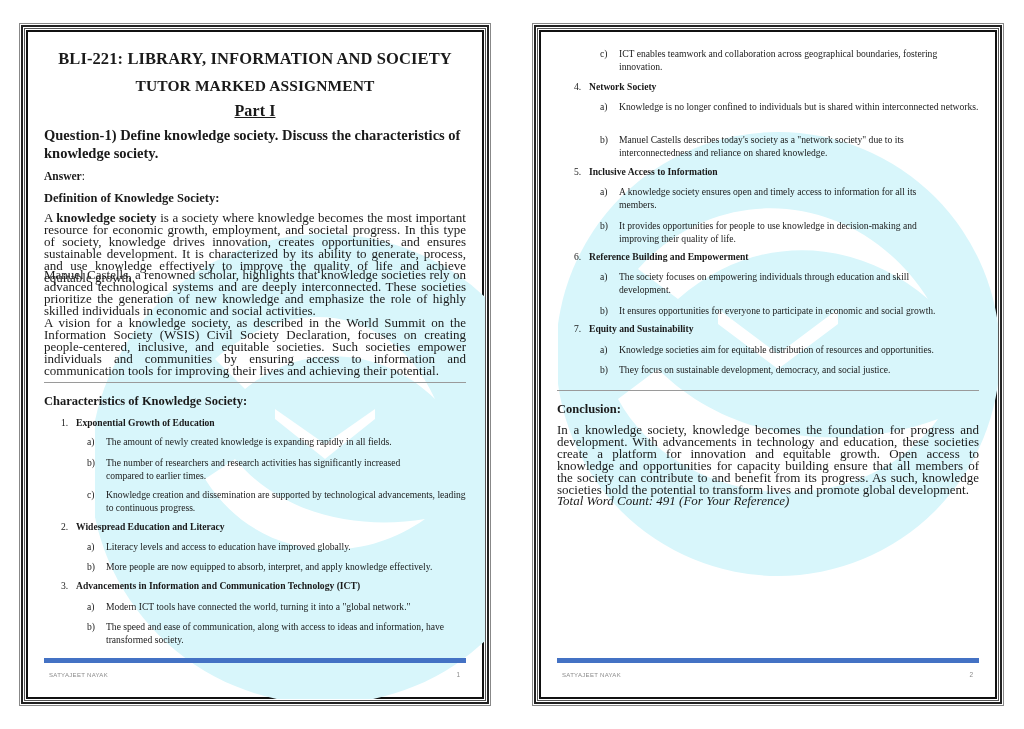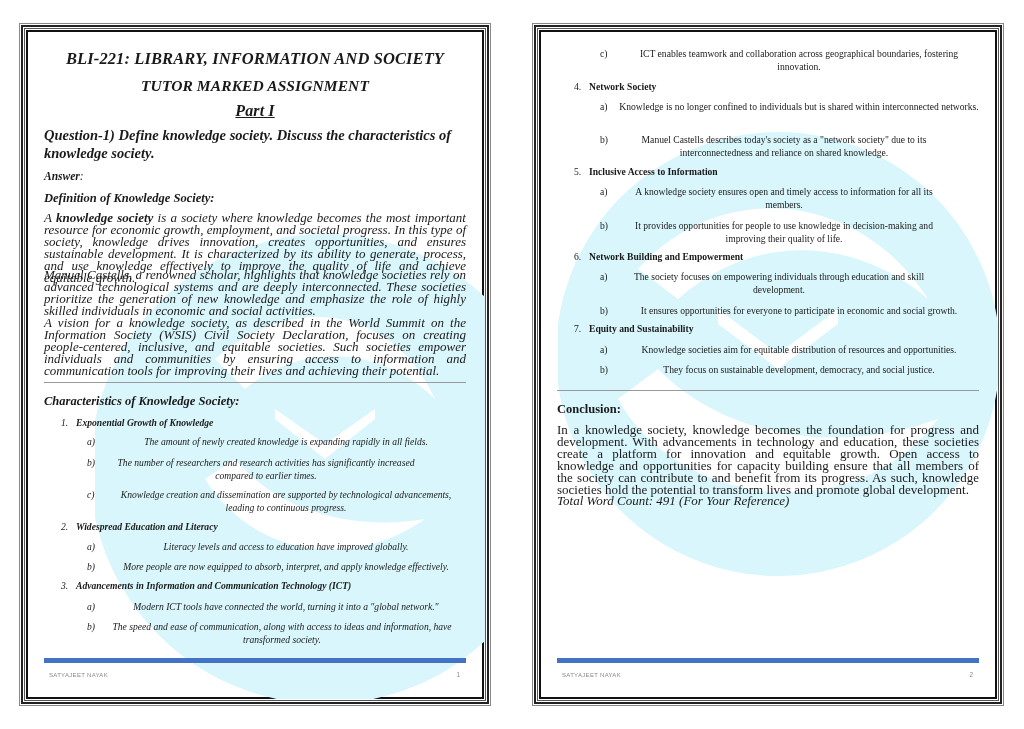--- a/index.html
+++ b/index.html
@@ -25,57 +25,57 @@
   .t3 { position: absolute; top: 73px; left: 0; right: 0; font-size: 16px; text-decoration: underline; }
   .q { position: absolute; top: 97px; left: 0; right: 0; font-weight: bold; font-size: 14.5px; line-height: 18px; }
   .ans { position: absolute; top: 141px; font-weight: bold; font-size: 11.5px; }
   .h2 { font-weight: bold; font-size: 12.5px; }
   .para { font-size: 13px; line-height: 12px; text-align: justify; text-align-last: left; }
   .hr { height: 1px; background: #9a9a9a; position: absolute; left: 0; right: 0; }
   .li-num { position: absolute; font-size: 9.6px; line-height: 12px; }
   .li-head { font-weight: bold; }
   .sub { position: absolute; left: 43px; right: 0; font-size: 9.6px; line-height: 13px; }
   .sub .lbl { position: absolute; left: 0; }
-  .sub .txt { display: block; margin-left: 19px; text-align: center; }
+  .sub .txt { display: block; margin-left: 19px; }
   .footer-bar { position: absolute; left: 19px; right: 19px; height: 5px; background: #4472c4; top: 629px; z-index: 1; }
   .footer-name { position: absolute; left: 24px; top: 643px; font-family: "Liberation Sans", "DejaVu Sans", sans-serif; font-size: 6px; color: #8a8a8a; letter-spacing: 0.3px; z-index: 1; }
   .footer-num { position: absolute; right: 25px; top: 642px; font-family: "Liberation Sans", "DejaVu Sans", sans-serif; font-size: 6.5px; color: #8a8a8a; z-index: 1; }
   .abs { position: absolute; }
   .italic { font-style: italic; }
 </style>
 </head>
 <body>
 
 <div class="page p1">
   <div class="inner"></div>
   <svg class="wm" style="left:70px; top:200px;" width="390" height="470" viewBox="0 0 390 470">
     <circle cx="230" cy="240" r="235" fill="#d8f6fb"></circle>
     <path d="M120 130 C 200 60, 300 80, 340 170 C 290 120, 210 110, 150 160 Z" fill="#ffffff"></path>
     <path d="M110 250 C 160 330, 260 340, 330 290 C 270 300, 190 290, 140 230 Z" fill="#ffffff"></path>
     <path d="M180 180 L 230 215 L 280 180 L 280 190 L 230 230 L 180 190 Z" fill="#ffffff"></path>
   </svg>
 
-  <div class="content" style="top:0; bottom:4px;font-style:italic;">
+  <div class="content" style="top:0; bottom:4px;">
     <div class="title t1">BLI-221: LIBRARY, INFORMATION AND SOCIETY</div>
     <div class="title t3">Part I</div>
     <div class="title t2">TUTOR MARKED ASSIGNMENT</div>
     <div class="q">Question-1) Define knowledge society. Discuss the characteristics of knowledge society.</div>
     <div class="ans"><span>Answer</span><span style="font-weight:normal">:</span></div>
 
     <div class="abs h2" style="top:162px;">Definition of Knowledge Society:</div>
     <div class="abs para" style="top:183px; left:0; right:0;"><span>A </span><b>knowledge society</b><span> is a society where knowledge becomes the most important resource for economic growth, employment, and societal progress. In this type of society, knowledge drives innovation, creates opportunities, and ensures sustainable development. It is characterized by its ability to generate, process, and use knowledge effectively to improve the quality of life and achieve equitable growth.</span></div>
     <div class="abs para" style="top:240px; left:0; right:0;">Manuel Castells, a renowned scholar, highlights that knowledge societies rely on advanced technological systems and are deeply interconnected. These societies prioritize the generation of new knowledge and emphasize the role of highly skilled individuals in economic and social activities.</div>
     <div class="abs para" style="top:288px; left:0; right:0;">A vision for a knowledge society, as described in the World Summit on the Information Society (WSIS) Civil Society Declaration, focuses on creating people-centered, inclusive, and equitable societies. Such societies empower individuals and communities by ensuring access to information and communication tools for improving their lives and achieving their potential.</div>
 
     <div class="hr" style="top:353px;"></div>
 
     <div class="abs h2" style="top:365px;">Characteristics of Knowledge Society:</div>
 
     <div class="li-num" style="top:388px; left:17px;">1.</div>
-    <div class="li-num li-head" style="top:388px; left:32px;">Exponential Growth of Knowledge</div>
+    <div class="li-num li-head" style="top:388px; left:32px;">Exponential Growth of Education</div>
     <div class="sub" style="top:406px;">
         <span class="lbl">a)</span>
         <span class="txt">The amount of newly created knowledge is expanding rapidly in all fields.</span>
       </div>
     <div class="sub" style="top:427px;">
         <span class="lbl">b)</span>
         <span class="txt" style="margin-right:40px;">The number of researchers and research activities has significantly increased compared to earlier times.</span>
       </div>
     <div class="sub" style="top:459px;">
         <span class="lbl">c)</span>
@@ -141,21 +141,21 @@
     <div class="sub" style="top:156px;">
         <span class="lbl">a)</span>
         <span class="txt" style="margin-right:30px;">A knowledge society ensures open and timely access to information for all its members.</span>
       </div>
     <div class="sub" style="top:190px;">
         <span class="lbl">b)</span>
         <span class="txt" style="margin-right:30px;">It provides opportunities for people to use knowledge in decision-making and improving their quality of life.</span>
       </div>
 
     <div class="li-num" style="top:222px; left:17px;">6.</div>
-    <div class="li-num li-head" style="top:222px; left:32px;">Network Building and Empowerment</div>
+    <div class="li-num li-head" style="top:222px; left:32px;">Reference Building and Empowerment</div>
     <div class="sub" style="top:241px;">
         <span class="lbl">a)</span>
         <span class="txt" style="margin-right:40px;">The society focuses on empowering individuals through education and skill development.</span>
       </div>
     <div class="sub" style="top:275px;">
         <span class="lbl">b)</span>
         <span class="txt">It ensures opportunities for everyone to participate in economic and social growth.</span>
       </div>
 
     <div class="li-num" style="top:294px; left:17px;">7.</div>

